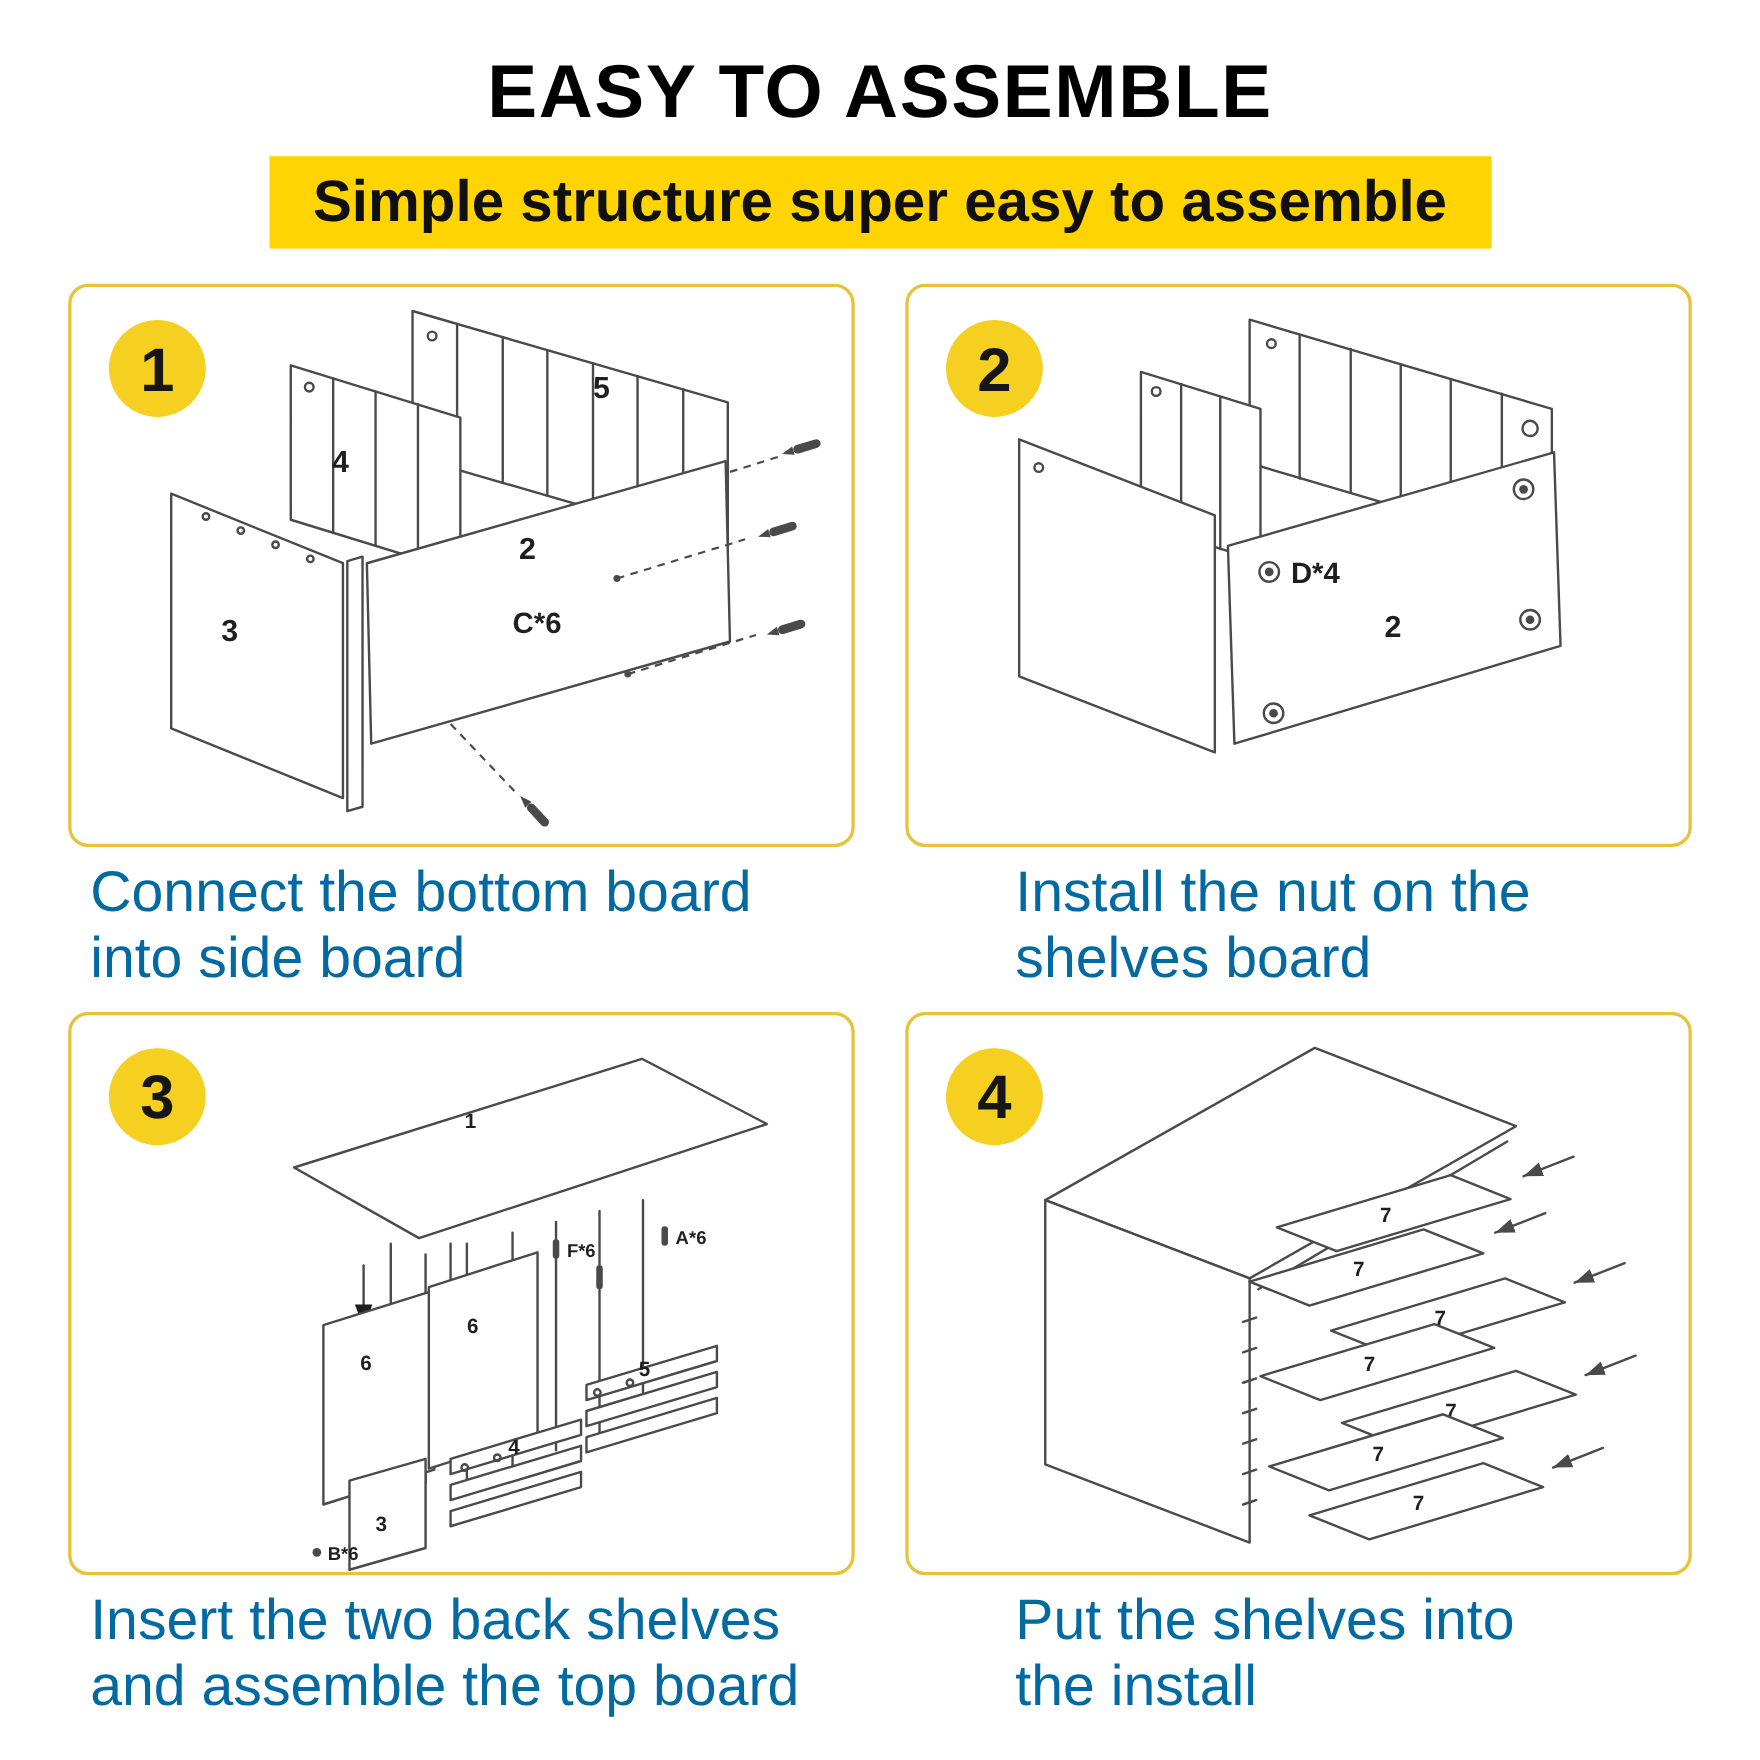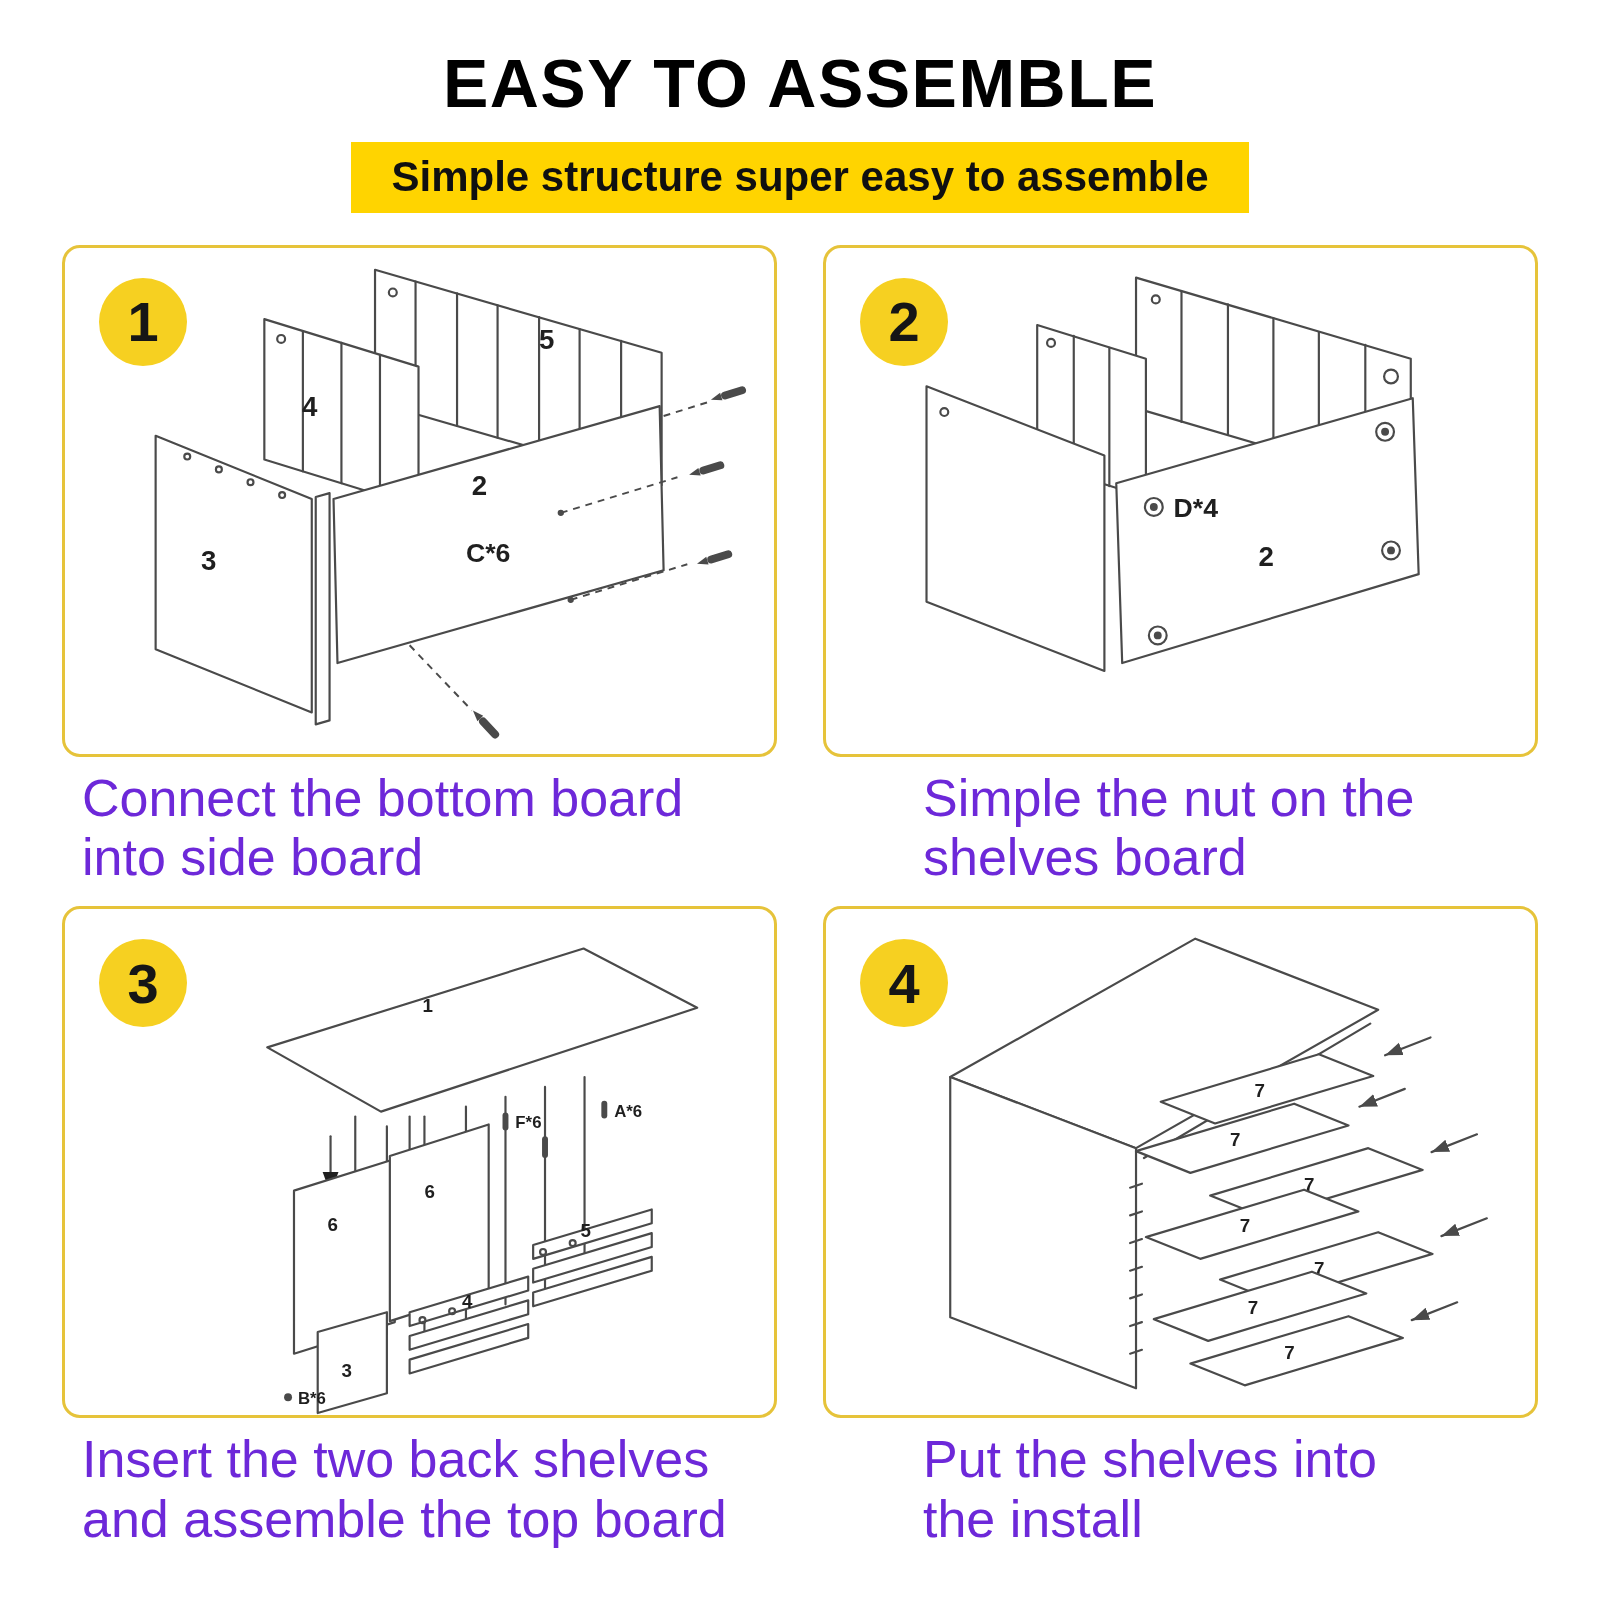--- a/index.html
+++ b/index.html
@@ -1,28 +1,28 @@
 <!DOCTYPE html>
 <html><head>
 <meta charset="utf-8">
 <style>
   * { margin:0; padding:0; box-sizing:border-box; }
   html,body { width:1600px; background:#ffffff; font-family:"Liberation Sans", sans-serif; }
   .page { width:1600px; height:1600px; background:#fff; overflow:hidden; }
   .title { text-align:center; padding-top:44px; font-size:68px; font-weight:900; color:#000000; letter-spacing:1.5px; }
   .banner { width:fit-content; margin:20px auto 0; background:#ffd400; color:#101010;
-            font-size:42px; font-weight:700; padding:9px 40px; line-height:1.25; }
+            font-size:53px; font-weight:700; padding:9px 40px; line-height:1.25; }
   .grid { display:grid; grid-template-columns:1fr 1fr; column-gap:46px; row-gap:16px; margin:32px 62px 0; }
   .step { display:flex; flex-direction:column; }
   .panel { position:relative; height:512px; border:3px solid #e6c33a; border-radius:18px; background:#fff; overflow:hidden; }
   .badge { position:absolute; top:30px; left:34px; width:88px; height:88px; border-radius:50%;
            background:#f6d021; color:#161616; font-size:56px; font-weight:700;
            display:flex; align-items:center; justify-content:center; z-index:2; }
   .diagram { position:absolute; inset:0; width:100%; height:100%; }
-  .caption { margin:12px 0 2px 20px; font-size:52px; color:#6d28d9; line-height:1.15; }
+  .caption { margin:12px 0 2px 20px; font-size:52px; color:#0369a1; line-height:1.15; }
   .step:nth-child(even) .caption { margin-left:100px; }
   svg text { font-family:"Liberation Sans", sans-serif; fill:#1f1f1f; }
   .num { font-size:28px; font-weight:600; }
   .code { font-size:27px; font-weight:700; }
   .num-s { font-size:19px; font-weight:600; }
   .code-s { font-size:17px; font-weight:700; }
   .art { stroke:#4a4a4a; stroke-width:2.2; fill:none; stroke-linejoin:round; stroke-linecap:round; }
   .artw { stroke:#4a4a4a; stroke-width:2.2; fill:#ffffff; stroke-linejoin:round; }
   .dash { stroke:#4a4a4a; stroke-width:2; stroke-dasharray:7 6; fill:none; }
 </style>
@@ -156,21 +156,21 @@
               <circle class="artw" cx="322" cy="392" r="9"></circle>
                 <circle cx="322" cy="392" r="4" fill="#4a4a4a"></circle>
             </g>
           </g>
 
           <text class="code" x="338" y="272">D*4</text>
           <text class="num" x="424" y="322">2</text>
         </svg>
       </div>
       <p class="caption">
-        <span>Simple the nut on the</span><br>
+        <span>Install the nut on the</span><br>
         <span>shelves board</span>
       </p>
     </section>
 
     <section class="step">
       <div class="panel">
         <div class="badge">3</div>
         <svg class="diagram" viewBox="0 0 690 512" preserveAspectRatio="xMidYMid meet">
 
           <g>

